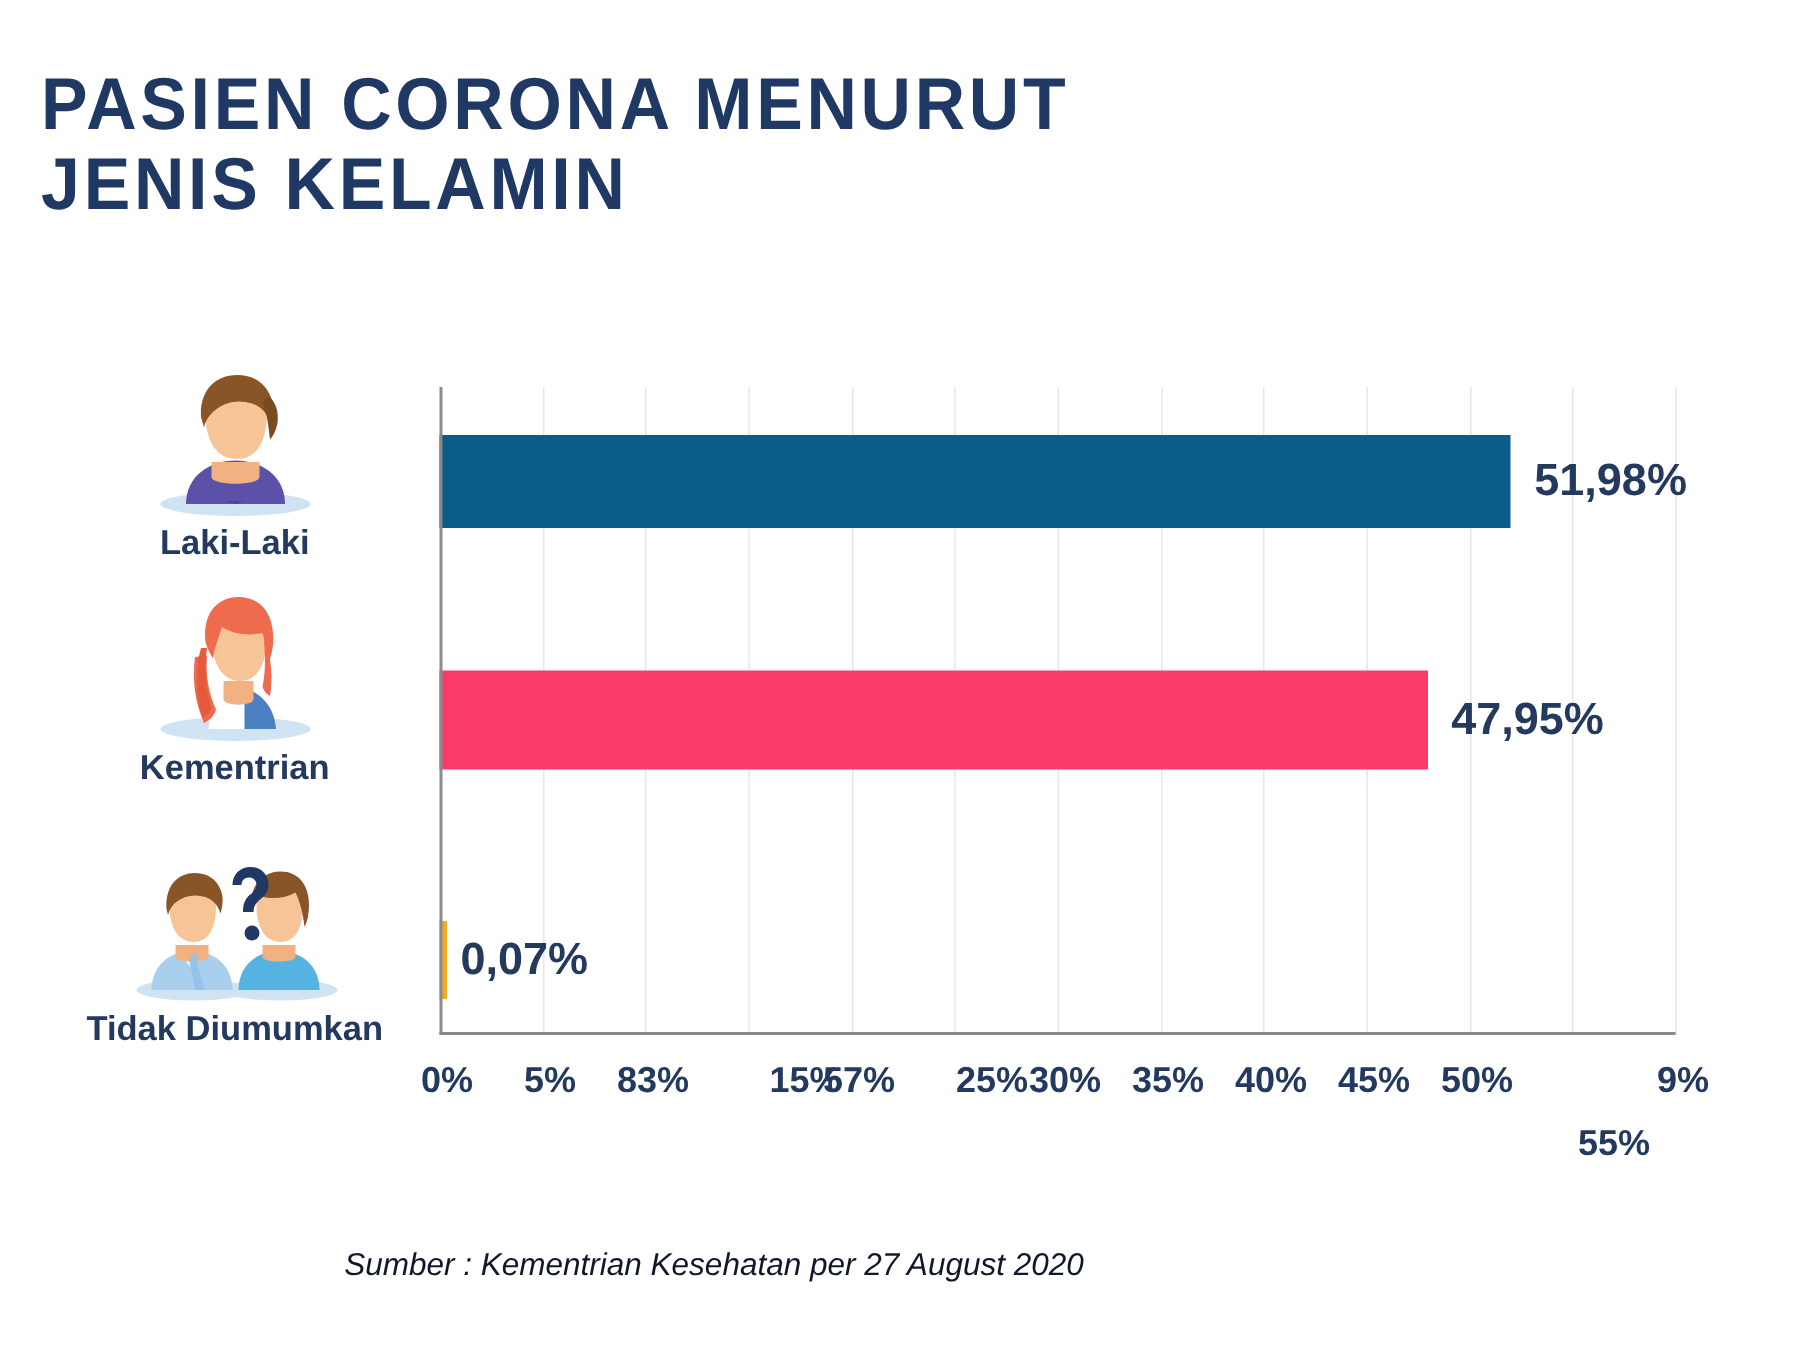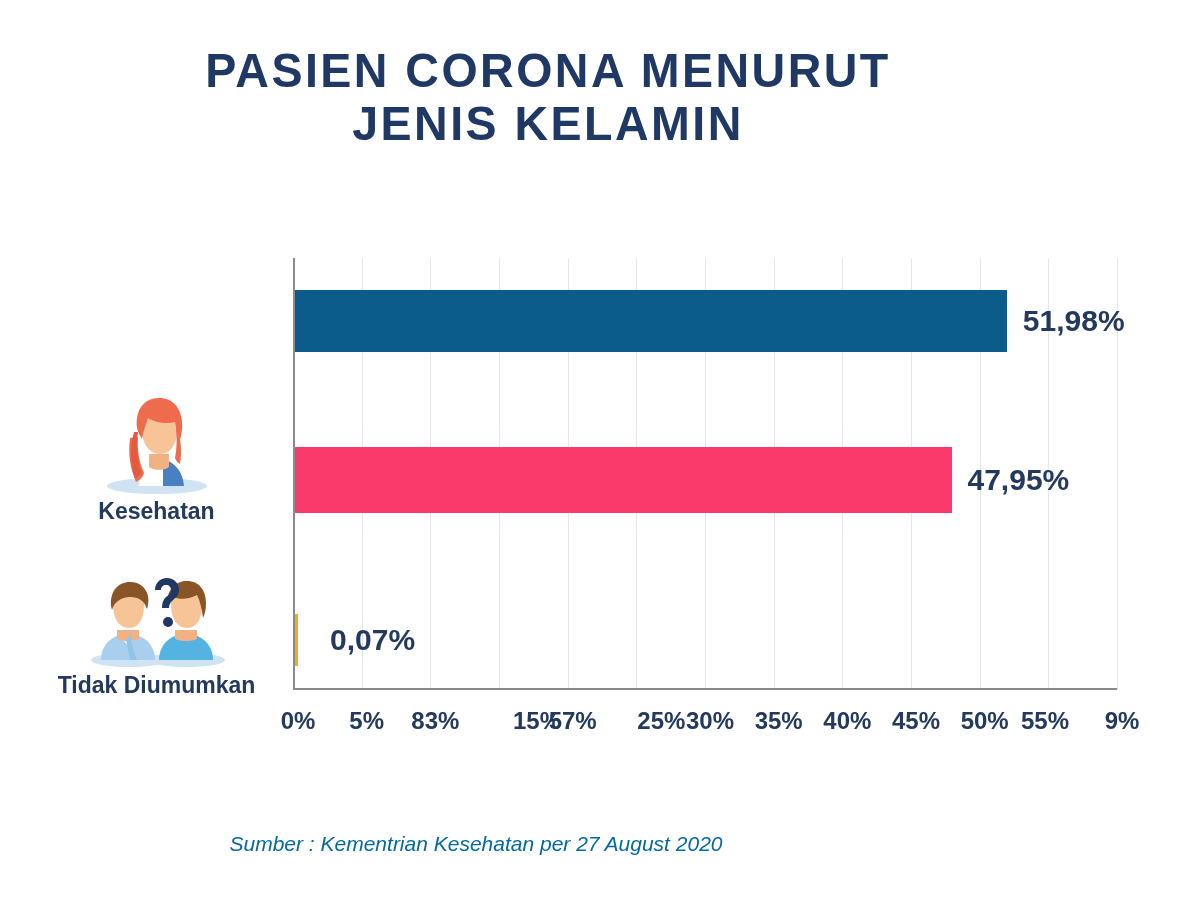--- a/index.html
+++ b/index.html
@@ -5,21 +5,21 @@
   html,body{margin:0;padding:0;}
   body{
     width:1200px;height:901px;background:#ffffff;
     font-family:"Liberation Sans","DejaVu Sans",sans-serif;
     color:#23395d;overflow:hidden;position:relative;
   }
   .infographic{position:absolute;inset:0;}
 
   
   .title-block{
-    position:absolute;left:0;top:44px;width:1096px;text-align:center;
+    position:absolute;left:0;top:44px;width:1096px;
   }
   .title-line{
     font-size:49px;font-weight:bold;line-height:1.09;
     letter-spacing:2.6px;color:#1f3864;
     font-family:"Liberation Sans","DejaVu Sans",sans-serif;
     transform:scaleX(0.95);transform-origin:center;
     white-space:nowrap;
   }
 
   
@@ -57,21 +57,21 @@
   
   .cat{position:absolute;left:20px;width:273px;text-align:center;}
   .cat-icon{height:96px;position:relative;margin:0 auto;width:180px;}
   .cat-label{
     font-size:23px;font-weight:bold;color:#23395d;margin-top:4px;white-space:nowrap;
   }
 
   
   .source{
     position:absolute;left:0;top:832px;width:952px;text-align:center;
-    font-size:21px;font-style:italic;color:#0369a1;
+    font-size:21px;font-style:italic;color:#0f172a;
     font-family:"Liberation Sans","DejaVu Sans",sans-serif;
   }
   svg{display:block;}
 </style>
 </head>
 <body>
 
 <div class="infographic">
 
   <div class="title-block">
@@ -95,60 +95,74 @@
           <div class="gridline" style="left: 686.667px;"></div>
           <div class="gridline" style="left: 755.333px;"></div>
           <div class="gridline" style="left: 824px;"></div>
         </div>
       <div id="bars">
           <div class="bar" style="top: 32px; height: 62px; width: 713.859px; background: rgb(11, 92, 138);"></div>
           <div class="bar-label" style="top: 63px; left: 729.859px;">51,98%</div>
           <div class="bar" style="top: 189px; height: 66px; width: 658.513px; background: rgb(250, 58, 107);"></div>
           <div class="bar-label" style="top: 222px; left: 674.513px;">47,95%</div>
           <div class="bar" style="top: 356px; height: 52px; width: 5px; background: rgb(240, 171, 31);"></div>
-          <div class="bar-label" style="top: 382px; left: 37px;">0,07%</div>
+          <div class="bar-label" style="top: 382px; left: 14px;">0,07%</div>
         </div>
     </div>
 
     <div class="axis-y"></div>
     <div class="axis-x"></div>
 
     <div class="ticks" id="xticks">
         <div class="tick" style="left: 298px;">0%</div>
         <div class="tick" style="left: 366.667px;">5%</div>
         <div class="tick" style="left: 435.333px;">83%</div>
         <div class="tick" style="left: 504px; margin-left: 33px;">15%</div>
         <div class="tick" style="left: 572.667px;">57%</div>
         <div class="tick" style="left: 641.333px; margin-left: 20px;">25%</div>
         <div class="tick" style="left: 710px;">30%</div>
         <div class="tick" style="left: 778.667px;">35%</div>
         <div class="tick" style="left: 847.333px;">40%</div>
         <div class="tick" style="left: 916px;">45%</div>
         <div class="tick" style="left: 984.667px;">50%</div>
-        <div class="tick" style="left: 1045px;">55%</div>
+        <div class="tick" style="left: 1076px; margin-top: 42px;">55%</div>
         <div class="tick" style="left: 1122px;">9%</div>
       </div>
   </div>
 
+  <div class="cat" style="top:248px;">
+    <div class="cat-icon">
+      <svg width="180" height="96" viewBox="0 0 180 96">
+        <ellipse cx="90" cy="88" rx="50" ry="8" fill="#cfe3f2"></ellipse>
+        <path d="M57 88c0-18 15-29 33-29s33 11 33 29z" fill="#5b51a8"></path>
+        <path d="M74 60h32v10c0 6-32 6-32 0z" fill="#f2b182"></path>
+        <path d="M70 28c0-14 9-24 21-24s20 10 20 23c0 16-5 31-20 31S70 44 70 28z" fill="#f7c497"></path>
+        <path d="M67 30c-1-17 9-28 24-28 13 0 20 7 23 16 2 6 1 12-1 16-2-7-6-11-12-13-9-3-18-1-24 4-4 3-7 7-8 12z" fill="#8a5526"></path>
+        <path d="M112 16c5 4 7 11 6 18-1 5-3 9-5 11-1-9-2-18-5-25z" fill="#7a4a20"></path>
+        <path d="M84 86h12l-6 2z" fill="#4b4291"></path>
+      </svg>
+    </div>
+    <div class="cat-label">Laki-Laki</div>
+  </div>
 
   <div class="cat" style="top:398px;">
     <div class="cat-icon">
       <svg width="180" height="96" viewBox="0 0 180 96">
         <ellipse cx="90" cy="88" rx="50" ry="8" fill="#cfe3f2"></ellipse>
         <path d="M72 88c1-14 8-23 18-27l8 27z" fill="#ffffff"></path>
         <path d="M96 61c12 3 20 13 21 27H96z" fill="#4a7fc1"></path>
         <path d="M82 56h20v12c0 5-20 5-20 0z" fill="#f2b182"></path>
         <path d="M74 26c0-13 8-22 19-22s18 9 18 22c0 16-5 30-18 30S74 42 74 26z" fill="#f7c497"></path>
         <path d="M70 30c-2-18 7-30 22-30 14 0 22 10 23 24 1 10-2 17-4 24-1-8-1-17-3-24-8 2-20 1-27-4-2 7-5 13-6 21-2-3-4-7-5-11z" fill="#ef6b4e"></path>
         <path d="M63 40c-2 16 0 30 6 44 4-2 7-5 8-9-5-11-7-23-6-36z" fill="#ef6b4e"></path>
         <path d="M67 34c-4 14-4 31 1 46 3-1 5-3 6-6-4-13-5-27-3-40z" fill="#e55a3d"></path>
         <path d="M110 30c4 11 5 24 3 36-2-1-4-3-5-6 2-10 2-20 1-30z" fill="#ef6b4e"></path>
       </svg>
     </div>
-    <div class="cat-label">Kesehatan</div>
+    <div class="cat-label">Kementrian</div>
   </div>
 
   <div class="cat" style="top:572px;">
     <div class="cat-icon">
       <svg width="180" height="96" viewBox="0 0 180 96">
         <ellipse cx="62" cy="88" rx="38" ry="7" fill="#cfe3f2"></ellipse>
         <ellipse cx="120" cy="88" rx="38" ry="7" fill="#cfe3f2"></ellipse>
 
         <path d="M34 88c0-16 12-26 27-26s27 10 27 26z" fill="#a9cfee"></path>
         <path d="M52 62h18l-9 12z" fill="#ffffff"></path>

